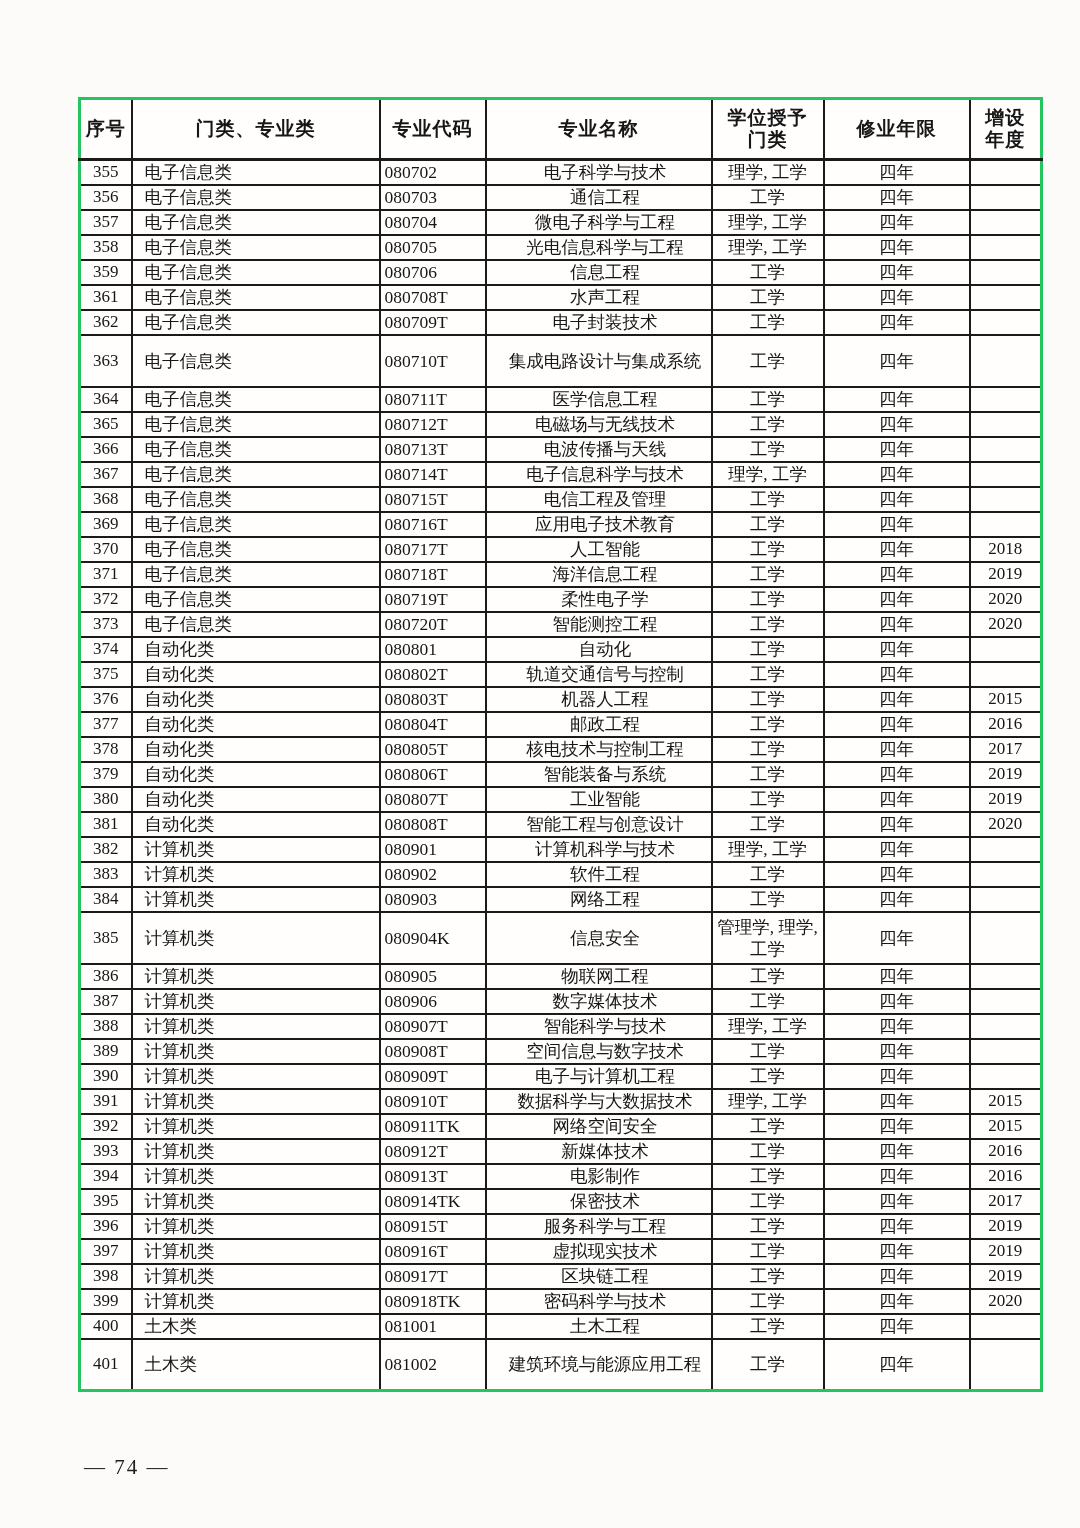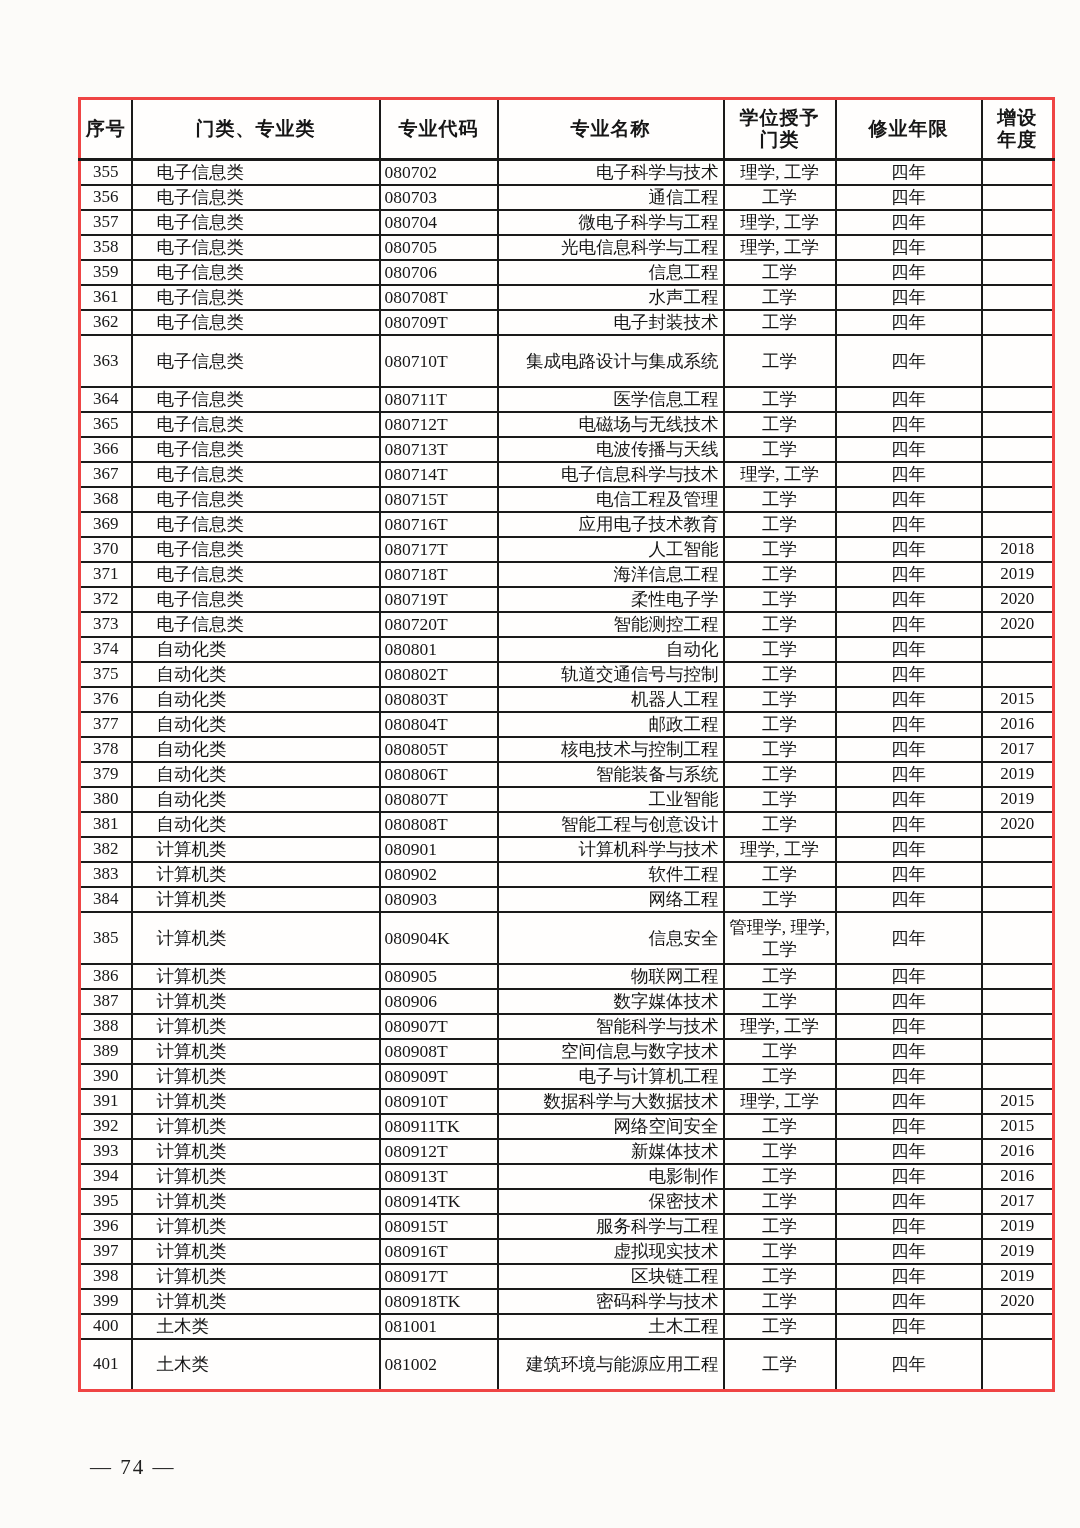--- a/index.html
+++ b/index.html
@@ -10,21 +10,21 @@
     color:#161616;
     -webkit-font-smoothing:antialiased;
   }
   .page{position:relative;width:1080px;height:1528px;overflow:hidden;}
 
   .majors-table{
     position:absolute;left:78px;top:97px;
     width:920px;
     border-collapse:collapse;
     table-layout:fixed;
-    border:3px solid #ef4444;
+    border:3px solid #22c55e;
     background:#fffefd;
   }
   .majors-table th,.majors-table td{
     border:2px solid #1a1a1a;
     padding:0 4px;
     font-size:17.5px;
     line-height:22px;
     vertical-align:middle;
     text-align:center;
     overflow:hidden;
@@ -35,33 +35,33 @@
     font-weight:bold;
     font-size:19px;
     white-space:pre-line;
     border-bottom:3px solid #1a1a1a;
     letter-spacing:1px;
   }
   .majors-table tbody tr{height:25px;}
   .majors-table tbody tr.tall{height:52px;}
   .col-index{width:52px;}
   .col-category{width:248px;}
-  .col-code{width:118px;border-radius:19px;}
+  .col-code{width:106px;border-radius:19px;}
   .col-name{width:226px;}
   .col-degree{width:112px;}
   .col-duration{width:146px;}
   .col-year{width:72px;}
-  td.col-category{text-align:left;padding-left:24px;}
+  td.col-category{text-align:left;padding-left:12px;}
   td.col-code{text-align:left;font-family:"Liberation Serif","DejaVu Serif",serif;}
-  td.col-name{text-align:right;padding-left:17px;}
+  td.col-name{text-align:center;padding-left:17px;}
   td.col-index{font-size:17px;}
   td.col-year{font-size:17px;}
 
   .page-footer{
-    position:absolute;left:90px;top:1455px;
+    position:absolute;left:84px;top:1455px;
     font-size:21px;color:#202020;letter-spacing:2px;text-align:center;
   }
 </style>
 </head>
 <body>
 
 <div class="page">
 
   <table class="majors-table">
     <colgroup>

